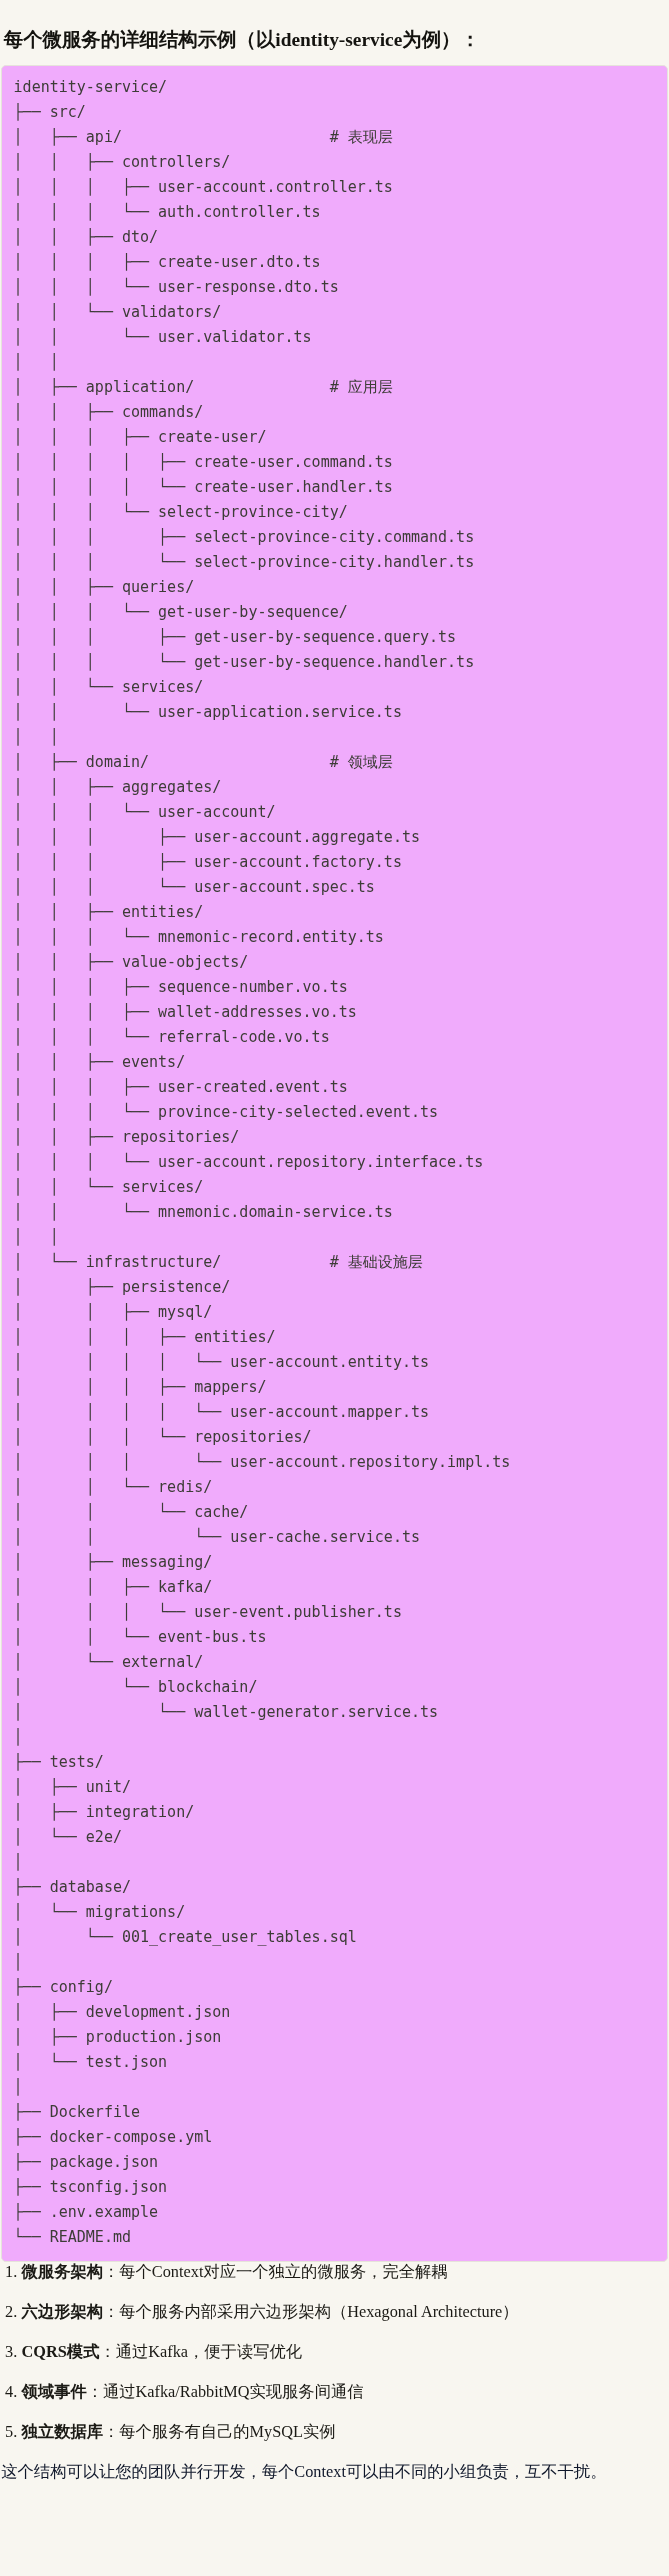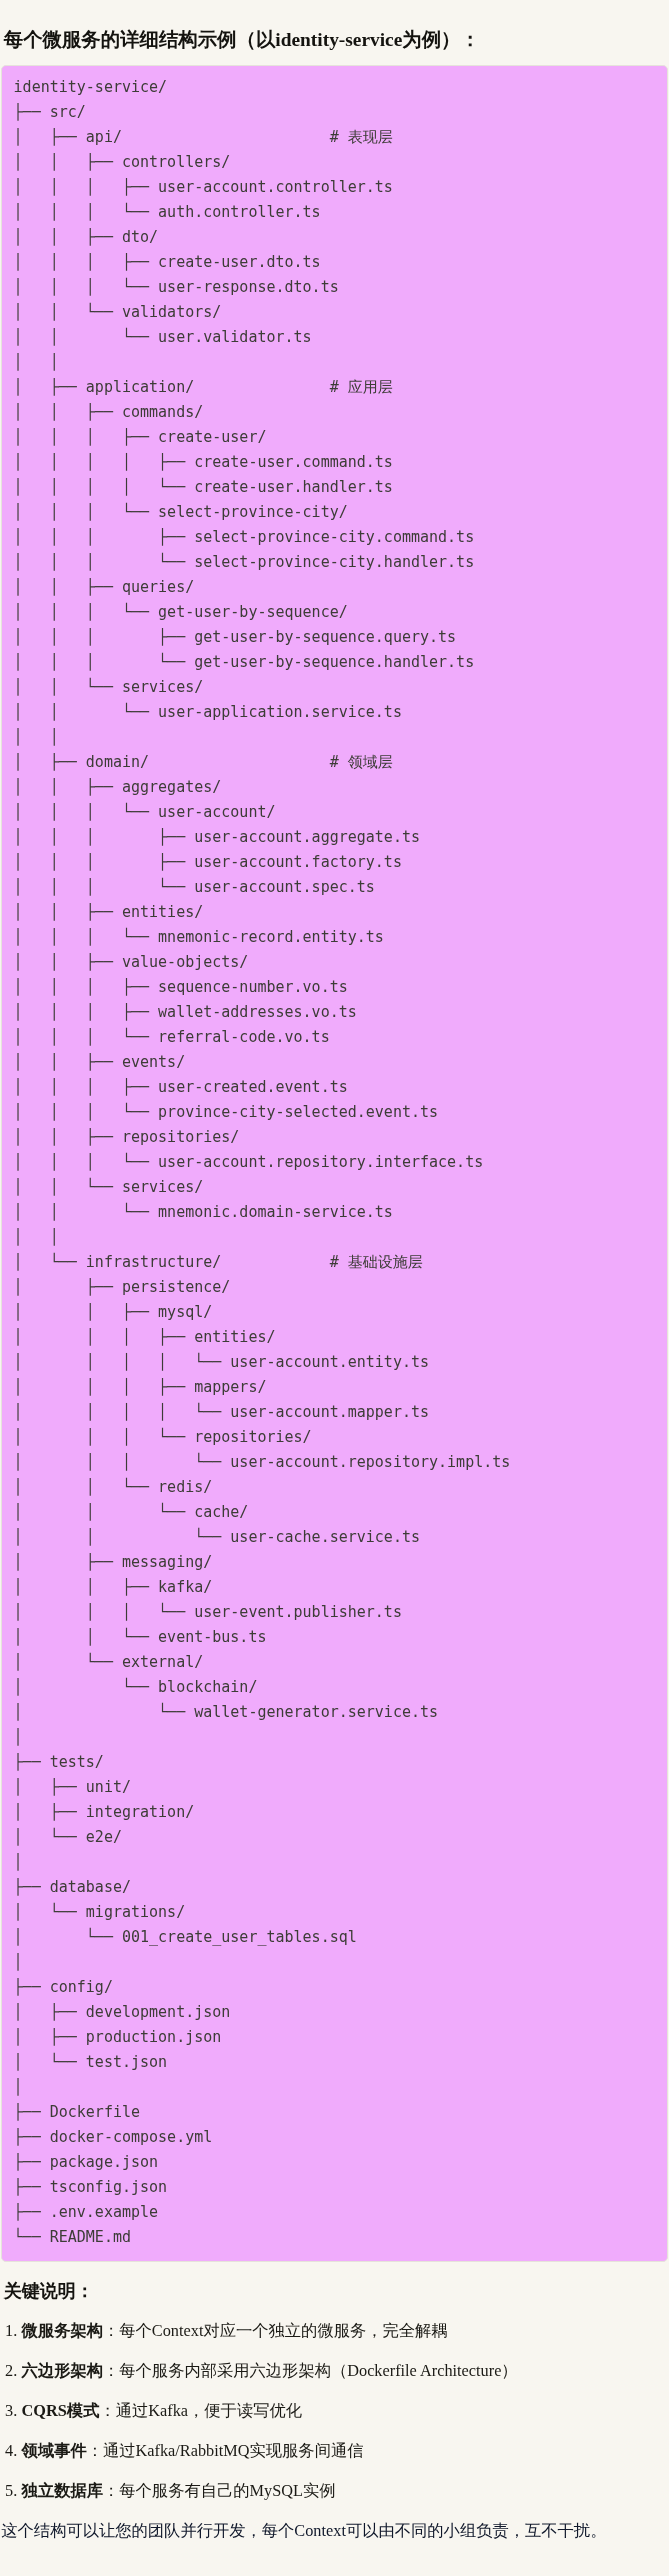--- a/index.html
+++ b/index.html
@@ -151,28 +151,27 @@
 │   └── test.json
 │
 ├── Dockerfile
 ├── docker-compose.yml
 ├── package.json
 ├── tsconfig.json
 ├── .env.example
 └── README.md</pre>
   </div>
 
-  <h2 class="notes-heading">关键说明：</h2>
 
   <div class="notes">
     <div class="note-item">
       <span class="note-num">1.</span><span class="note-term">微服务架构</span><span class="note-sep">：</span><span class="note-desc">每个Context对应一个独立的微服务，完全解耦</span>
     </div>
     <div class="note-item">
-      <span class="note-num">2.</span><span class="note-term">六边形架构</span><span class="note-sep">：</span><span class="note-desc">每个服务内部采用六边形架构（Dockerfile Architecture）</span>
+      <span class="note-num">2.</span><span class="note-term">六边形架构</span><span class="note-sep">：</span><span class="note-desc">每个服务内部采用六边形架构（Hexagonal Architecture）</span>
     </div>
     <div class="note-item">
       <span class="note-num">3.</span><span class="note-term">CQRS模式</span><span class="note-sep">：</span><span class="note-desc">通过Kafka，便于读写优化</span>
     </div>
     <div class="note-item">
       <span class="note-num">4.</span><span class="note-term">领域事件</span><span class="note-sep">：</span><span class="note-desc">通过Kafka/RabbitMQ实现服务间通信</span>
     </div>
     <div class="note-item">
       <span class="note-num">5.</span><span class="note-term">独立数据库</span><span class="note-sep">：</span><span class="note-desc">每个服务有自己的MySQL实例</span>
     </div>

